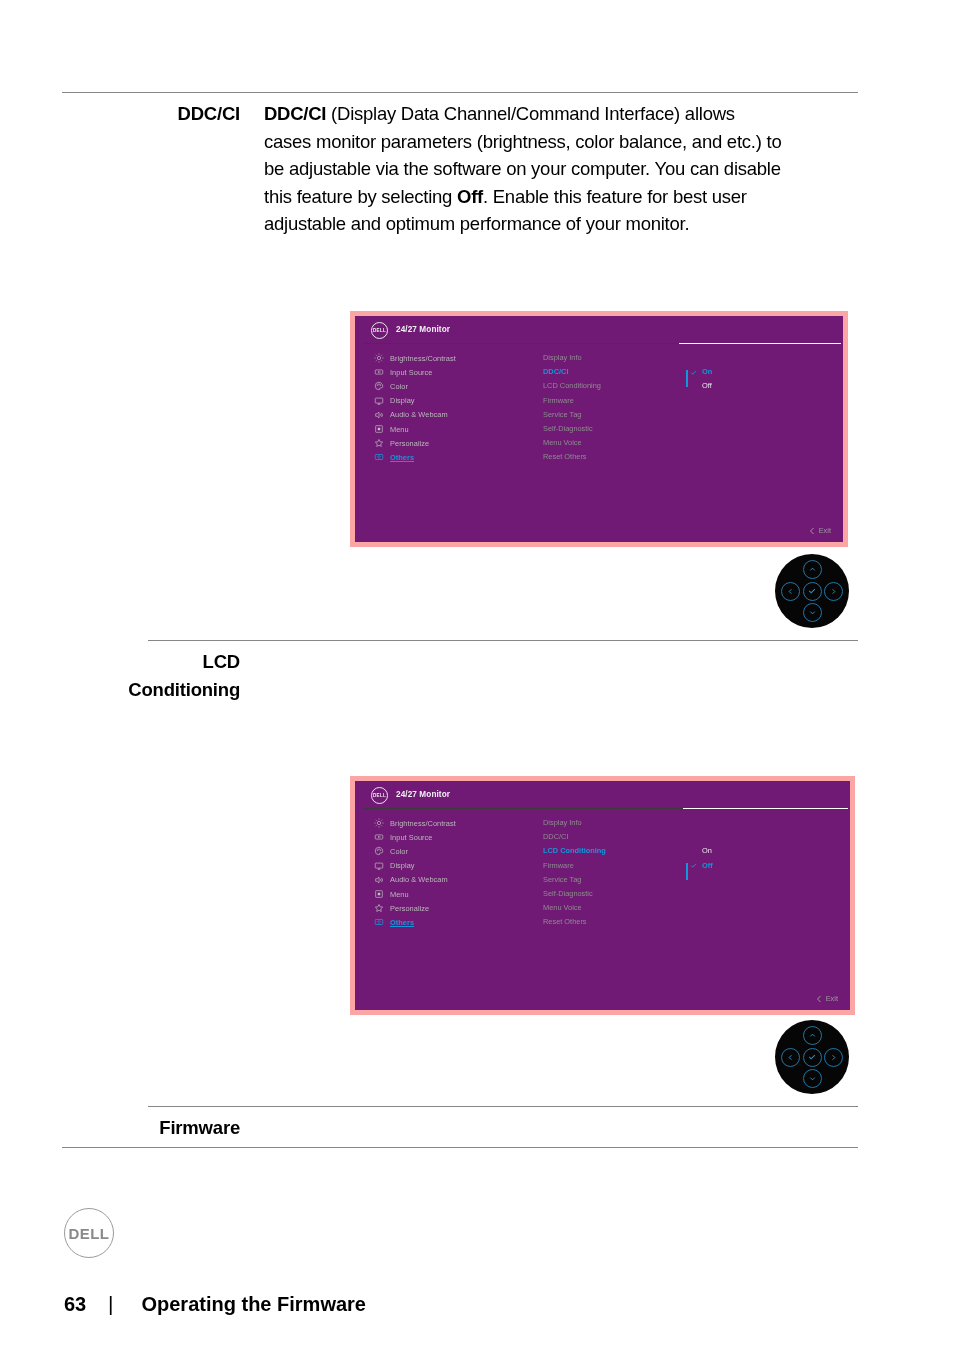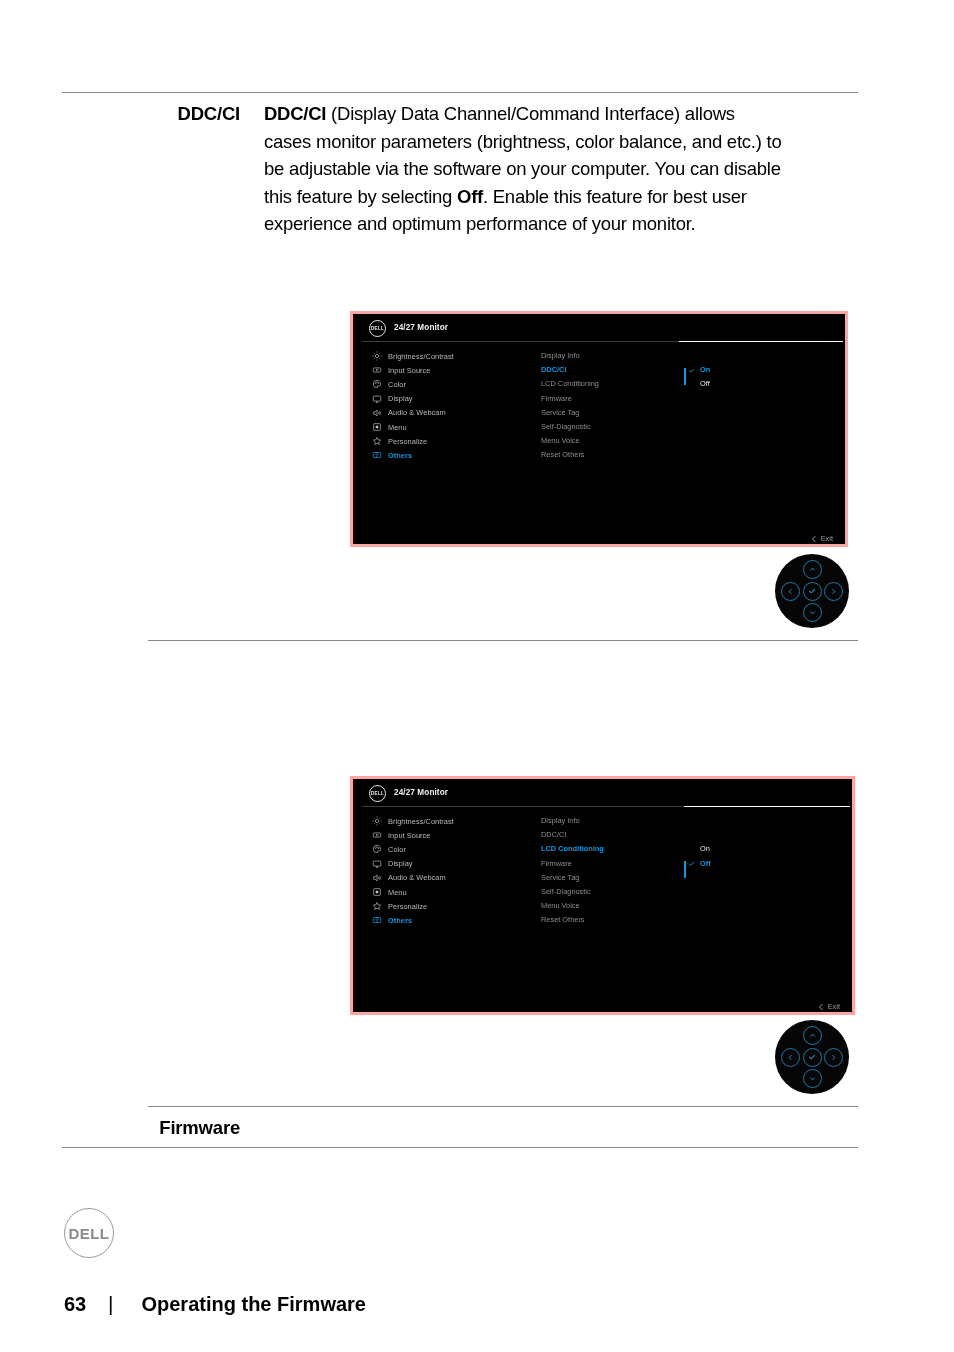--- a/index.html
+++ b/index.html
@@ -51,22 +51,22 @@
   .row-desc b { font-weight: bold; }
 
   #row-ddcci   { left: 62px; top: 100px; }
   #row-lcd     { left: 62px; top: 648px; }
   #row-fw      { left: 62px; top: 1114px; }
   #row-fw .row-desc { line-height: 26px; }
 
   
   .osd {
     position: absolute;
-    background: #000000;
-    border: 3px solid #fca5a5;
+    background: #701a75;
+    border: 5px solid #fca5a5;
     box-sizing: border-box;
     font-size: 7.4px;
     color: #9a9a9a;
     overflow: hidden;
   }
   #osd-1 { left: 350px; top: 311px; width: 498px; height: 236px; }
   #osd-2 { left: 350px; top: 776px; width: 505px; height: 239px; }
 
   .osd-header {
     position: relative;
@@ -132,21 +132,21 @@
     flex: 0 0 16px;
     display: flex;
     align-items: center;
     justify-content: flex-start;
   }
   .nav-item .nav-lbl {
     font-size: 7.4px;
     letter-spacing: 0.05px;
     white-space: nowrap;
   }
-  .nav-item.active .nav-lbl { color: #1496dc; font-weight: bold; }
+  .nav-item.active .nav-lbl { color: #1496dc; font-weight: bold; text-decoration: underline; }
 
   
   .osd-opts {
     position: absolute;
     left: 188px;
     top: 8px;
     width: 155px;
   }
   .opt-item {
     height: 14.2px;
@@ -186,21 +186,21 @@
     width: 1.6px;
     background: #1496dc;
     left: 0px;
   }
   #osd1-divider { top: 19px; height: 17px; }
   #osd2-divider { top: 47px; height: 17px; }
 
   .osd-exit {
     position: absolute;
     right: 12px;
-    bottom: 1px;
+    bottom: 7px;
     display: flex;
     align-items: center;
     gap: 4px;
     font-size: 7.4px;
     color: #9b9b9b;
     text-align: center;
   }
   .osd-exit svg { display:block; }
 
   
@@ -268,21 +268,21 @@
 </head>
 <body>
 
 <div class="rule" id="rule-top"></div>
 <div class="rule" id="rule-mid"></div>
 <div class="rule" id="rule-fw-top"></div>
 <div class="rule" id="rule-bot"></div>
 
 <div class="row" id="row-ddcci">
   <div class="row-term">DDC/CI</div>
-  <div class="row-desc"><b>DDC/CI</b><span> (Display Data Channel/Command Interface) allows cases monitor parameters (brightness, color balance, and etc.) to be adjustable via the software on your computer. You can disable this feature by selecting </span><b>Off</b><span>. Enable this feature for best user experience and optimum performance of your monitor.</span></div>
+  <div class="row-desc"><b>DDC/CI</b><span> (Display Data Channel/Command Interface) allows cases monitor parameters (brightness, color balance, and etc.) to be adjustable via the software on your computer. You can disable this feature by selecting </span><b>Off</b><span>. Enable this feature for best user adjustable and optimum performance of your monitor.</span></div>
 </div>
 
 <div class="osd" id="osd-1">
   <div class="osd-header">
     <div class="dell-badge">DELL</div>
     <div class="osd-title">24/27 Monitor</div>
     <div class="osd-head-rule">
       <div class="dim"></div>
         <div class="bright"></div>
     </div>
@@ -422,20 +422,24 @@
       </svg>
   </div>
   <div class="joy-btn joy-down">
     <svg width="9" height="9" viewBox="0 0 12 12" fill="none" stroke="#2f8fc4" stroke-width="1.3">
         <path d="M3 4.8l3 3 3-3"></path>
       </svg>
   </div>
 </div>
 
 <div class="row" id="row-lcd">
+  <div class="row-term">
+    <div>LCD</div>
+    <div>Conditioning</div>
+  </div>
 </div>
 
 <div class="osd" id="osd-2">
   <div class="osd-header">
     <div class="dell-badge">DELL</div>
     <div class="osd-title">24/27 Monitor</div>
     <div class="osd-head-rule">
       <div class="dim"></div>
         <div class="bright"></div>
     </div>

